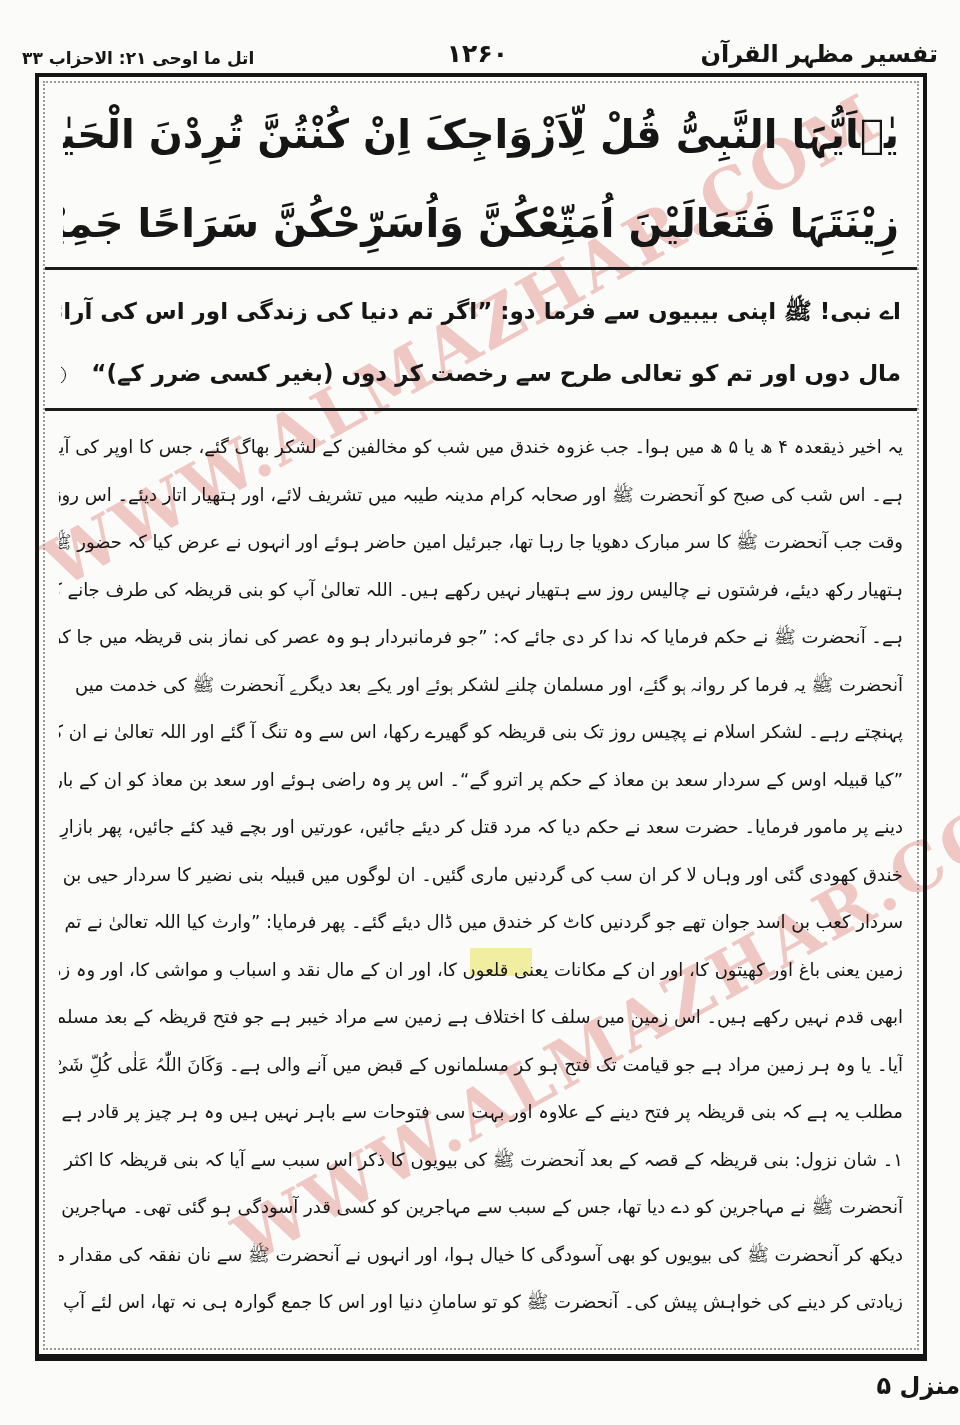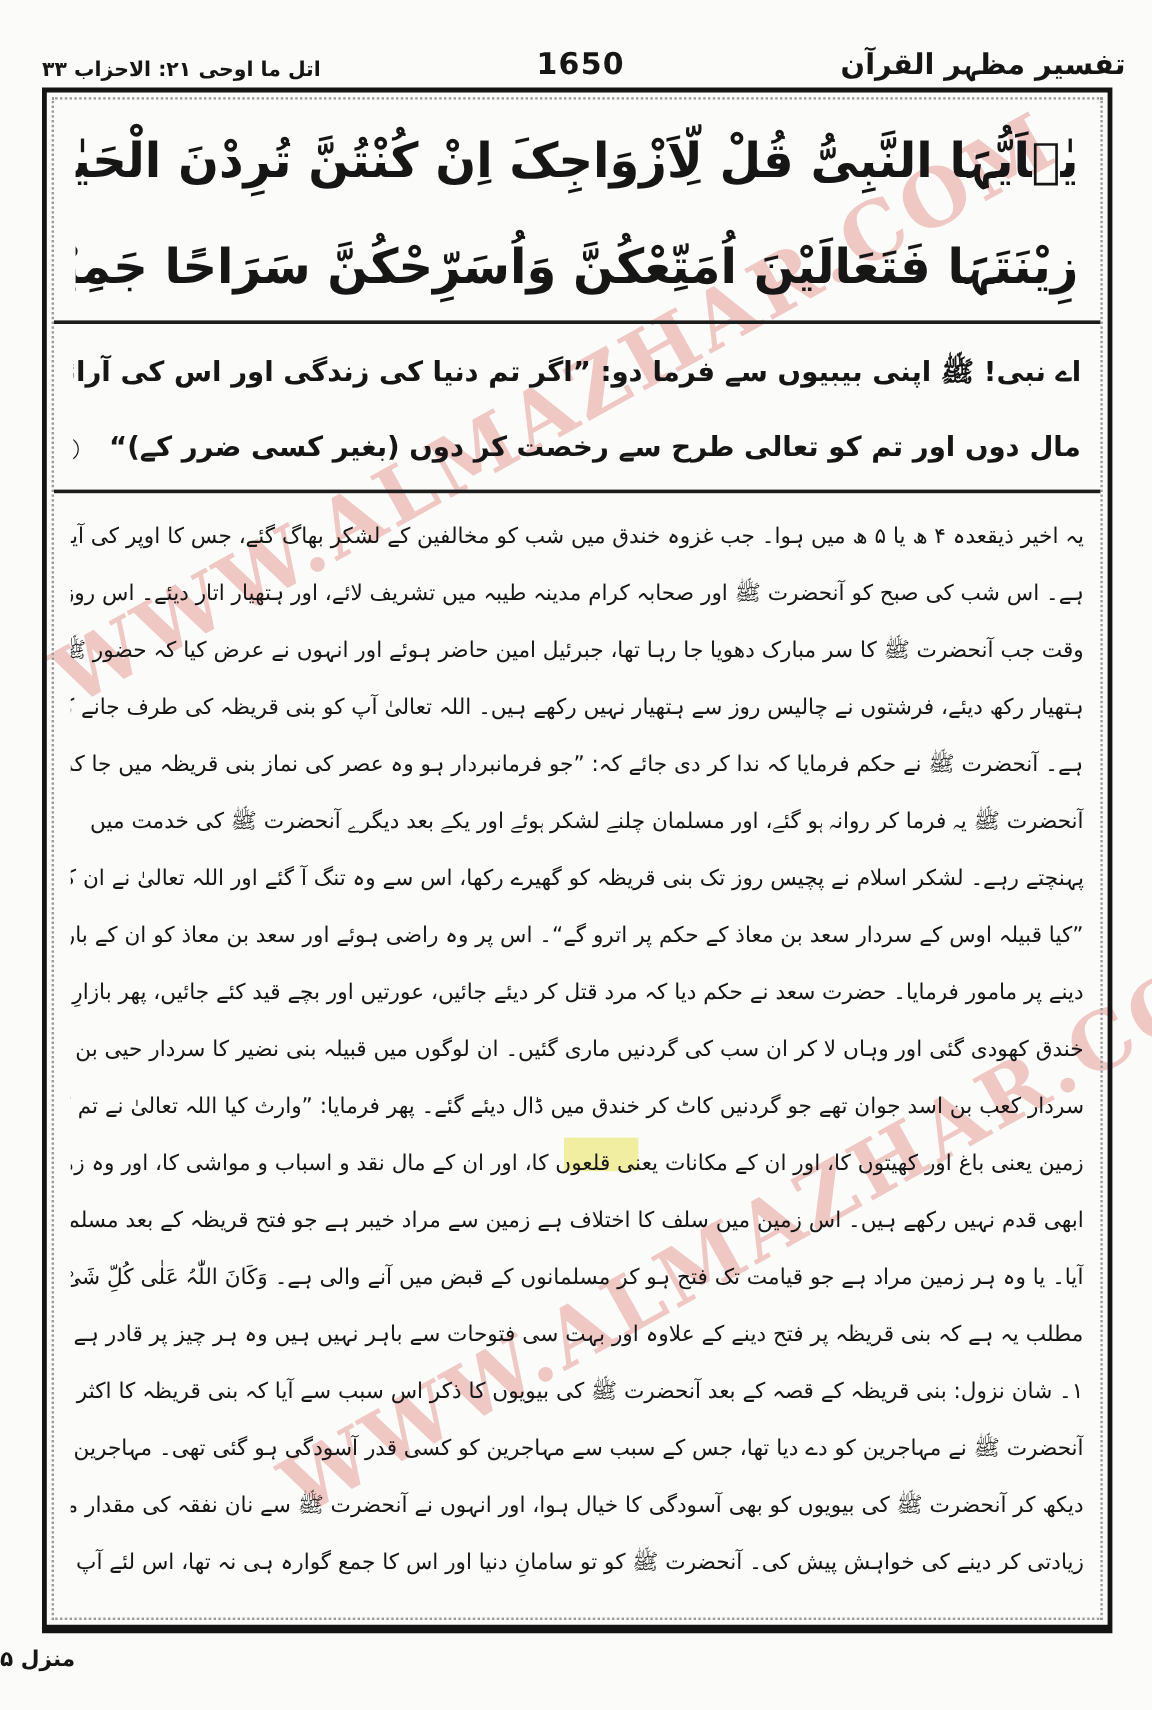--- a/index.html
+++ b/index.html
@@ -15,21 +15,21 @@
 
   
   .header{
     position:absolute;top:26px;left:22px;right:22px;height:42px;
     display:flex;align-items:flex-end;justify-content:space-between;
     direction:rtl;
     font-weight:bold;
   }
   .header .h-right{font-size:24px;}
   .header .h-center{font-size:25px;letter-spacing:1px;}
-  .header .h-left{font-size:17px;margin-left:13px;}
+  .header .h-left{font-size:17px;}
 
   
   .watermark{
     position:absolute;
     font-family:"DejaVu Serif", serif;
     font-weight:bold;
     font-size:66px;
     letter-spacing:4px;
     color:rgba(222,125,114,0.40);
     transform-origin:0 50%;
@@ -116,36 +116,37 @@
   .highlight{
     position:absolute;
     left:470px;top:948px;width:62px;height:28px;
     background:rgba(235,228,90,0.55);
     z-index:1;
   }
 
   
   .footer{
     position:absolute;left:0;right:0;top:1372px;
-    text-align:left;
-    font-size:18px;font-weight:bold;
+    text-align:right;
+    font-size:24px;font-weight:bold;
     z-index:2;
+    padding-left:40px;
   }
 </style>
 </head>
 <body>
 
 <div class="page">
 
   <div class="watermark wm1" style="color: rgba(222, 125, 114, 0.4);">WWW.ALMAZHAR.COM</div>
   <div class="watermark wm2" style="color: rgba(222, 125, 114, 0.4);">WWW.ALMAZHAR.COM</div>
 
   <div class="header">
     <span class="h-right">تفسیر مظہر القرآن</span>
-    <span class="h-center">1650</span>
+    <span class="h-center">۱۲۶۰</span>
     <span class="h-left">اتل ما اوحی ۲۱: الاحزاب ۳۳</span>
   </div>
 
   <div class="highlight"></div>
 
   <div class="main-box">
     <div class="inner-box">
 
       <div class="verse">
         <div class="verse-line">یٰۤاَیُّہَا النَّبِیُّ قُلْ لِّاَزْوَاجِکَ اِنْ کُنْتُنَّ تُرِدْنَ الْحَیٰوۃَ الدُّنْیَا وَ</div>

